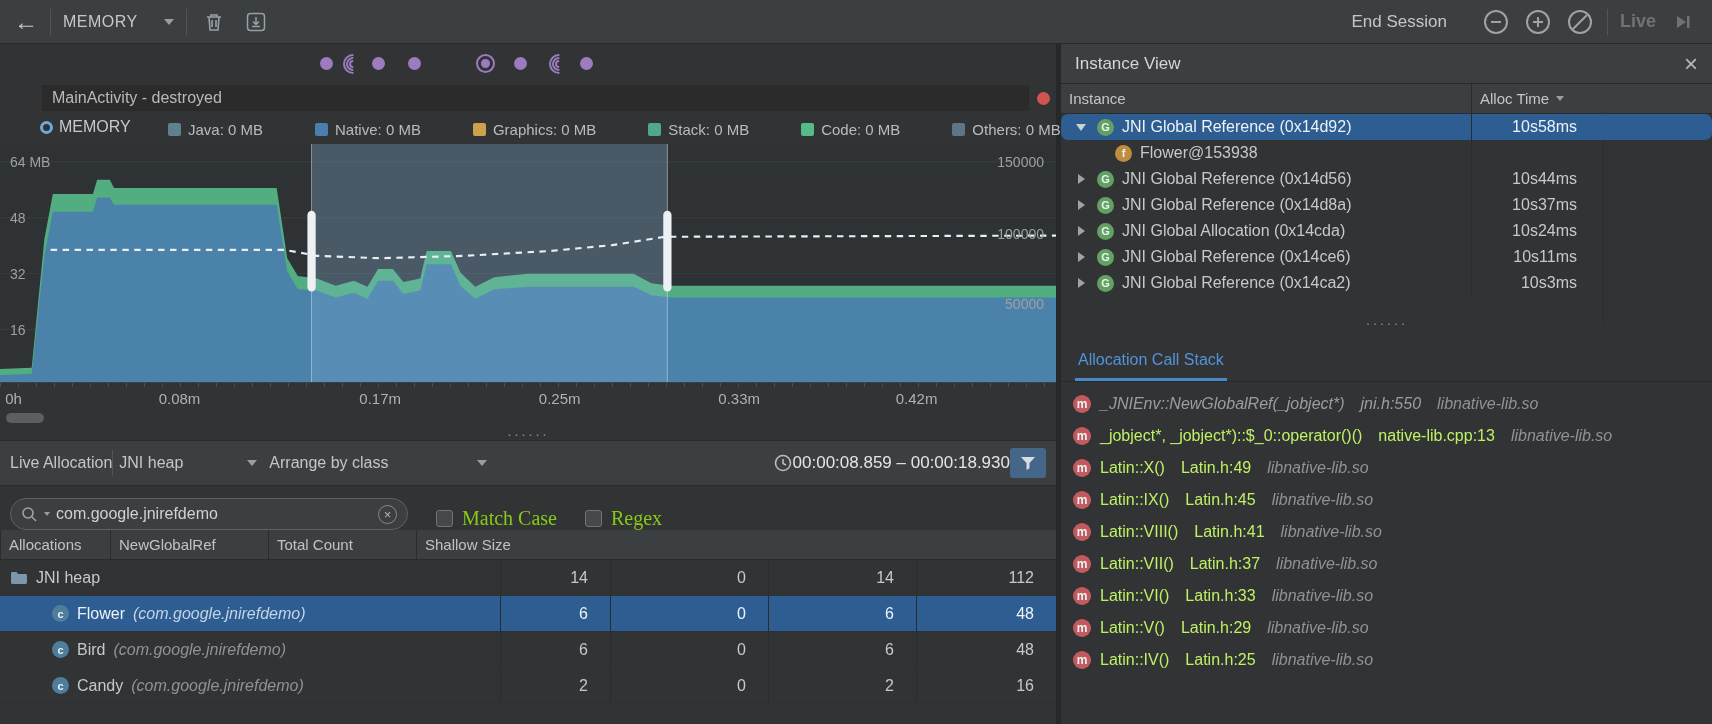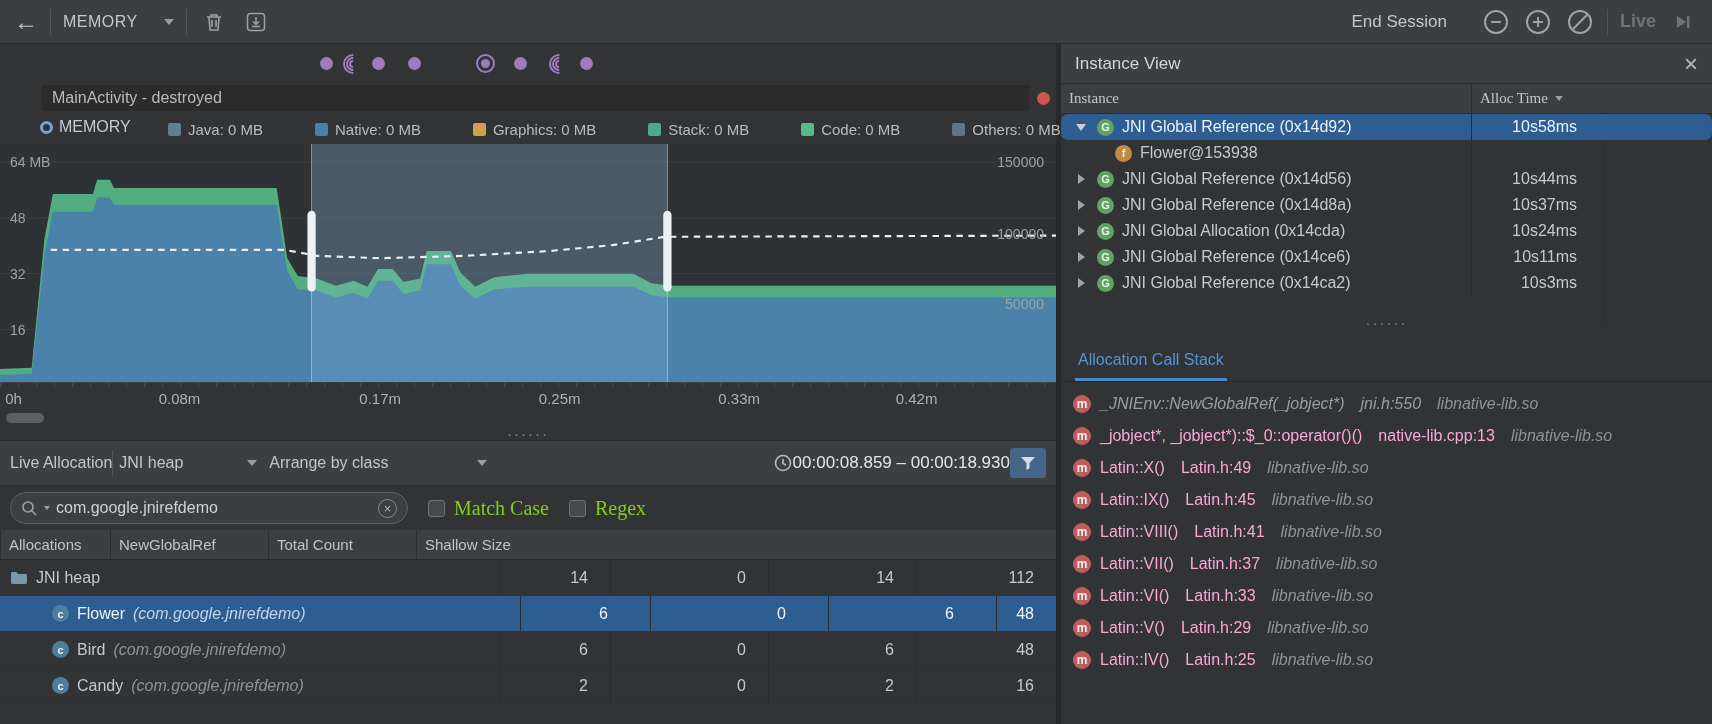--- a/index.html
+++ b/index.html
@@ -73,21 +73,21 @@
   
   .alloc-toolbar{height:46px;background:#3c3f41;border-top:1px solid #2a2d2f;border-bottom:1px solid #2a2d2f;
                  display:flex;align-items:center;padding:0 10px;font-size:16px;color:#c3c6c8;}
   .dd{display:flex;align-items:center;justify-content:space-between;height:32px;padding:0 6px;}
   .dd-heap{width:150px;}
   .dd-arrange{width:230px;}
   .time-range{color:#e3e6e8;font-size:17px;}
   .filter-btn{width:36px;height:30px;background:#456688;border-radius:3px;display:flex;align-items:center;justify-content:center;}
 
   
-  .search-row{height:44px;display:flex;align-items:center;padding:0 10px;gap:20px;}
+  .search-row{height:44px;display:flex;align-items:flex-end;padding:0 10px;gap:28px;}
   .search-box{width:398px;height:32px;border:1px solid #5d6163;border-radius:16px;background:#3b3f41;
               display:flex;align-items:center;padding:0 10px;gap:6px;}
   .search-value{flex:1;color:#cfd2d4;font-size:16px;white-space:nowrap;overflow:hidden;}
   .clear-btn{width:19px;height:19px;border:1px solid #85898b;border-radius:50%;color:#b6b9bb;
              display:flex;align-items:center;justify-content:center;font-size:13px;line-height:1;}
   .chk-group{display:flex;align-items:center;gap:9px;color:#84cc16;font-size:20px;font-family:Liberation Serif, serif;}
   .chk{width:17px;height:17px;background:#45494c;border:1px solid #6e7375;border-radius:3px;}
 
   
   .class-table{flex:1;display:flex;flex-direction:column;min-height:0;}
@@ -96,21 +96,21 @@
   .cell{display:flex;align-items:center;height:100%;padding:0 8px;}
   .c0{width:500px;padding-left:10px;}
   .c1{width:110px;}.c2{width:158px;}.c3{width:148px;}
   .c4{flex:1;}
   .ct-header .cell{border-left:1px solid #2a2d2f;}
   .ct-header .c0{border-left:none;}
   .num{justify-content:flex-end;padding-right:22px;}
   .ct-row{height:36px;display:flex;font-size:16px;color:#c6c9cb;border-bottom:1px solid #2e3133;}
   .ct-row .cell{border-left:1px solid #2a2d2f;}
   .ct-row .c0{border-left:none;gap:8px;}
-  .ct-row.sel{background:#2d5d91;color:#eef3f8;gap:20px;}
+  .ct-row.sel{background:#2d5d91;color:#eef3f8;}
   .indent1{padding-left:52px;}
   .pkg{font-style:italic;color:#8f9395;}
   .ct-row.sel .pkg{color:#c3d4e6;}
 
   
   .circ{width:17px;height:17px;border-radius:50%;display:flex;align-items:center;justify-content:center;
         font-size:11px;font-weight:bold;color:#eef2f5;flex:0 0 auto;}
   .ic-class{background:#4e7e9b;}  .ic-class::after{content:"c";}
   .ic-jni{background:#61a263;}    .ic-jni::after{content:"G";}
   .ic-inst{background:#c08c3e;}   .ic-inst::after{content:"f";}
@@ -125,38 +125,38 @@
   
   .iv-header{height:40px;background:#3c3f41;border-bottom:1px solid #282b2d;display:flex;align-items:center;
              padding:0 14px;font-size:17px;color:#d3d5d7;flex:0 0 auto;}
   .iv-title{flex:1;}
   .close-x{color:#b4b7b9;font-size:24px;line-height:1;}
   .iv-grid-header{height:30px;display:flex;background:#3c3f41;border-bottom:1px solid #282b2d;
                   color:#c3c6c8;font-size:15px;flex:0 0 auto;}
   .ivc0{flex:0 0 410px;min-width:0;}
   .ivc1{flex:0 0 132px;}
   .ivc2{flex:1;margin-top:27px;}
-  .iv-grid-header .cell{border-left:1px solid #2a2d2f;font-family:Liberation Serif, serif;}
+  .iv-grid-header .cell{border-left:1px solid #2a2d2f;}
   .iv-grid-header .ivc0{border-left:none;}
   .iv-row{height:26px;display:flex;font-size:16px;color:#c6c9cb;border-radius:7px;}
   .iv-row .cell{border-left:1px solid #2a2d2f;}
   .iv-row .ivc0{border-left:none;gap:8px;padding-left:12px;white-space:nowrap;overflow:hidden;}
   .iv-row.sel{background:#2d5d91;color:#eaf1f8;}
   .iv-time{justify-content:flex-end;padding-right:26px;}
   .arrow-slot{width:16px;display:flex;justify-content:center;flex:0 0 auto;}
   .child-indent{width:34px;flex:0 0 auto;}
   .iv-gap{height:48px;position:relative;}
   .iv-gap .dots{position:absolute;left:50%;top:18px;transform:translateX(-50%);color:#85898b;letter-spacing:2px;font-size:15px;}
 
   
   .cs-tabs{height:38px;border-bottom:1px solid #26282a;display:flex;align-items:flex-end;padding-left:14px;flex:0 0 auto;}
   .cs-tab{color:#5394d8;font-size:16px;padding:0 3px 9px 3px;border-bottom:3px solid #4a88c7;}
   .cs-list{flex:1;overflow:hidden;padding-top:6px;}
   .cs-row{height:32px;display:flex;align-items:center;padding-left:12px;gap:9px;white-space:nowrap;overflow:hidden;font-size:16px;}
-  .cs-name,.cs-loc{color:#f9a8d4;}
+  .cs-name,.cs-loc{color:#bef264;}
   .cs-loc{margin-left:7px;}
   .cs-lib{color:#8f9395;font-style:italic;margin-left:7px;}
   .cs-row.muted .cs-name,.cs-row.muted .cs-loc{color:#9a9ea0;font-style:italic;}
 
   svg.sicon{display:block;}
 </style>
 </head>
 <body>
 
 <div class="app">

